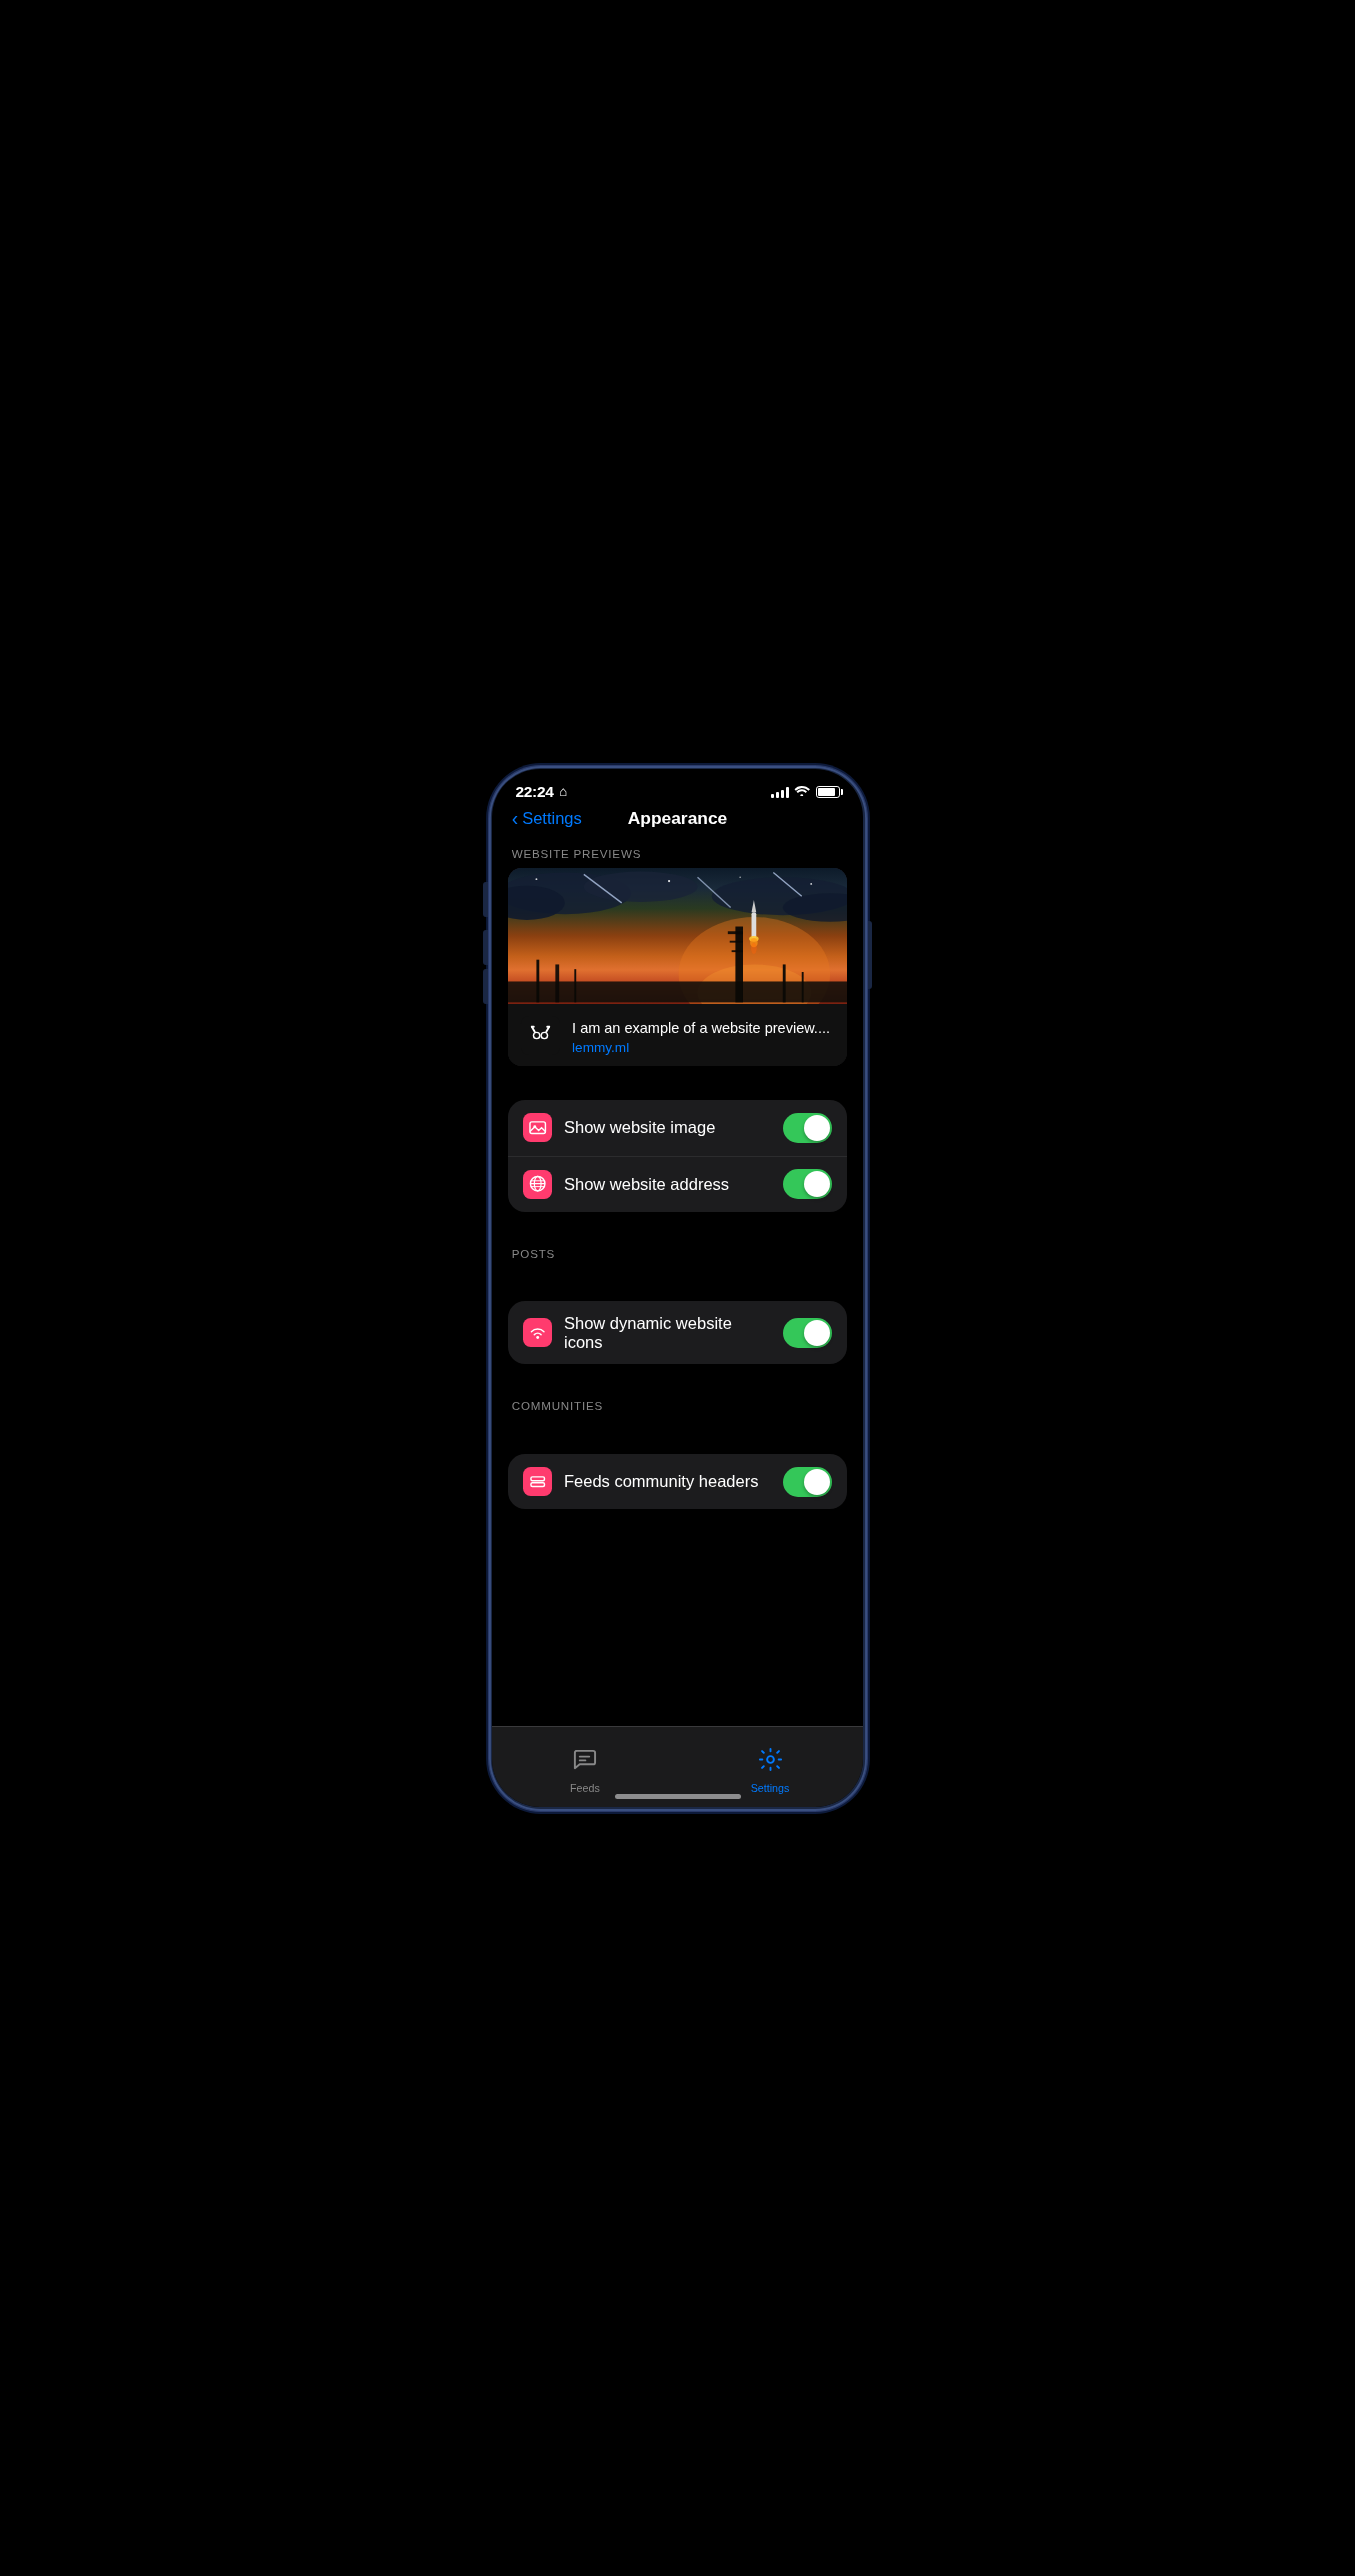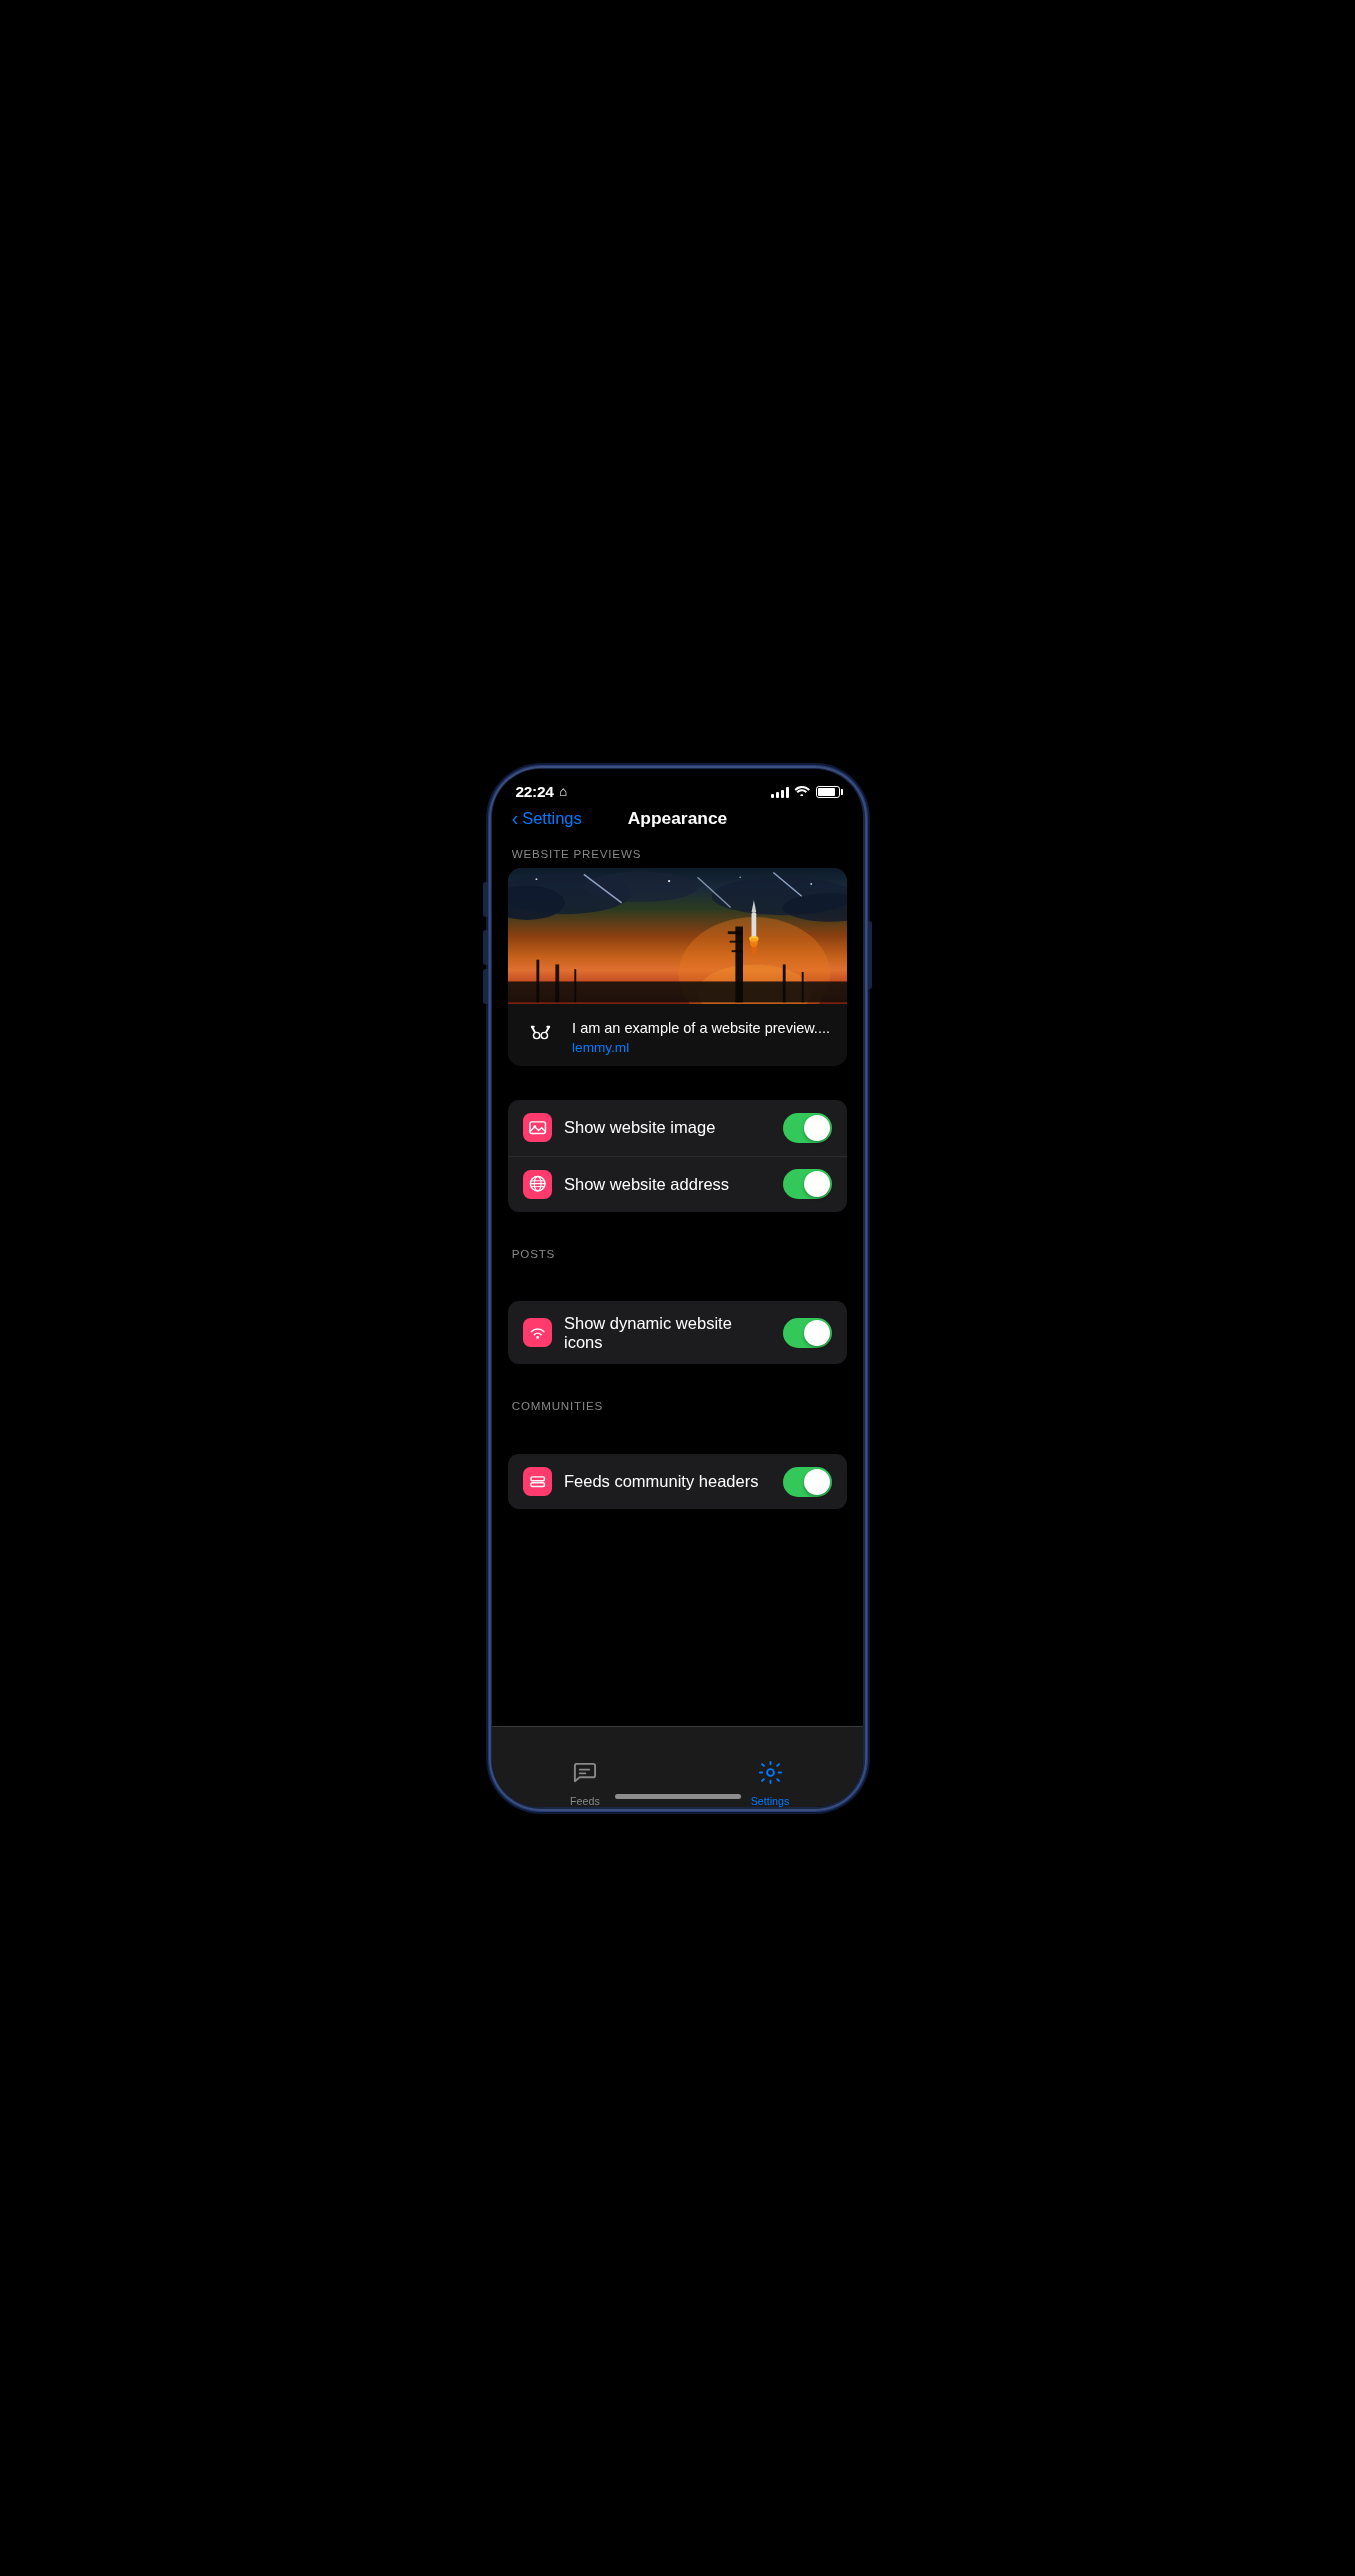--- a/index.html
+++ b/index.html
@@ -255,21 +255,21 @@
 
     .preview-url {
       color: #007AFF;
       font-size: 13.6px;
       margin-top: 1.9px;
     }
 
     
     .settings-group {
       background: #1c1c1e;
-      border-radius: 11px;
+      border-radius: 17px;
       overflow: hidden;
       margin-bottom: 19.4px;
       margin-top: 34px;
     }
 
     .settings-row {
       display: flex;
       align-items: center;
       padding: 12.6px 15.5px;
       gap: 11.6px;
@@ -323,21 +323,21 @@
     
     .tab-bar {
       position: absolute;
       bottom: 0;
       left: 0;
       right: 0;
       height: 81px;
       background: rgba(28, 28, 30, 0.95);
       border-top: 0.5px solid #3a3a3c;
       display: flex;
-      align-items: flex-end;
+      align-items: center;
       padding-top: 7.7px;
     }
 
     .tab-item {
       flex: 1;
       display: flex;
       flex-direction: column;
       align-items: center;
       gap: 3.9px;
       cursor: pointer;

